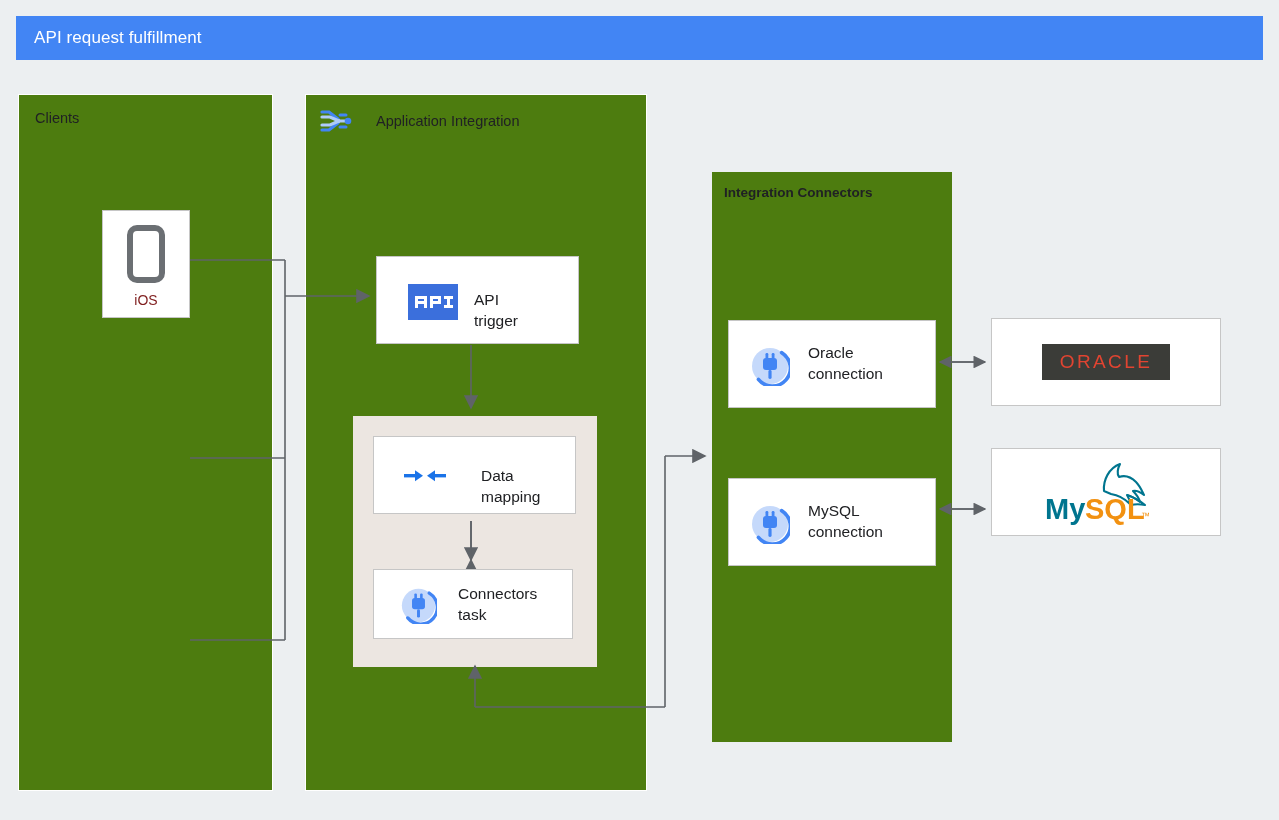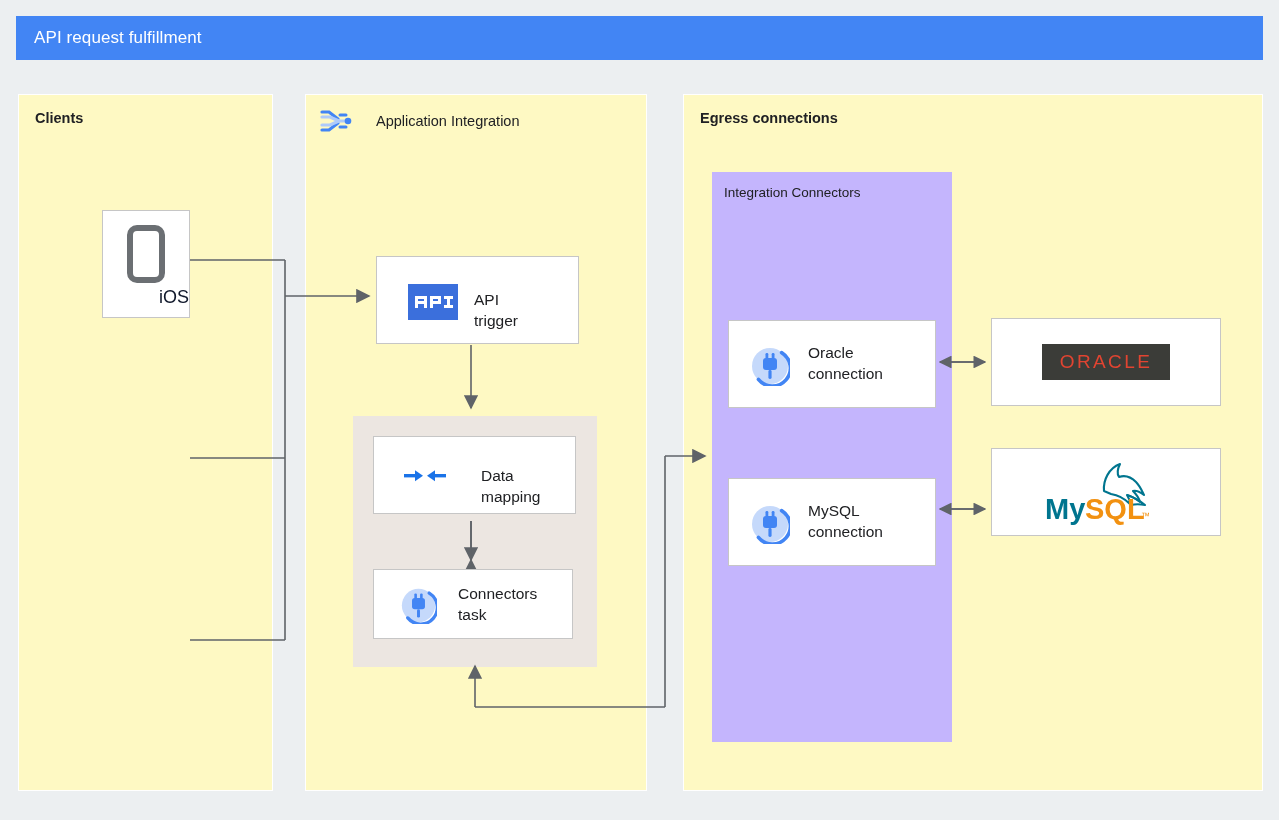--- a/index.html
+++ b/index.html
@@ -17,58 +17,59 @@
   .titlebar{
     position:absolute;left:16px;top:16px;width:1247px;height:44px;
     background:#4285f4;
   }
   .titlebar .ttl{
     position:absolute;left:18px;top:0;height:44px;line-height:44px;
     font-size:17px;color:#ffffff;letter-spacing:.1px;white-space:nowrap;
   }
 
   
-  .panel{position:absolute;background:#fef9c3;border:1px solid #ffffff;box-sizing:border-box;font-weight:bold;}
+  .panel{position:absolute;background:#4d7c0f;border:1px solid #ffffff;box-sizing:border-box;}
   .panel-title{
     position:absolute;left:16px;top:15px;font-size:14.5px;color:#202124;white-space:nowrap;
   }
   #panel-clients{left:18px;top:94px;width:255px;height:697px;}
   #panel-appint{left:305px;top:94px;width:342px;height:697px;}
   #panel-egress{left:683px;top:94px;width:580px;height:697px;}
 
   
   .panel-head-icon{position:absolute;left:14px;top:106px;width:34px;height:30px;}
   .panel-head-label{position:absolute;left:54px;top:113px;font-size:14.5px;white-space:nowrap;}
 
   
   #ic-panel{
     position:absolute;left:712px;top:172px;width:240px;height:570px;
-    background:#c4b5fd;
+    background:#4d7c0f;
+    font-weight:bold;
   }
   #ic-panel .sub-title{position:absolute;left:12px;top:13px;font-size:13.5px;color:#202124;white-space:nowrap;}
 
   
   #task-group{
     position:absolute;left:353px;top:416px;width:244px;height:251px;
     background:#ece6e1;
   }
 
   
   .node{
     position:absolute;background:#ffffff;border:1px solid #c6c6c6;box-sizing:border-box;
   }
   .node .lbl{
     position:absolute;font-size:15.5px;line-height:21px;color:#202124;white-space:pre-line;
   }
 
   
   .client{width:88px;height:108px;}
   .client .cap{
-    position:absolute;left:0;bottom:9px;width:100%;text-align:right;
-    font-size:18px;color:#0f172a;
+    position:absolute;left:0;bottom:9px;width:100%;text-align:center;
+    font-size:14px;color:#7f1d1d;
   }
   .client .gfx{position:absolute;left:50%;top:14px;transform:translateX(-50%);}
   #n-ios{left:102px;top:210px;}
   #n-android{left:102px;top:405px;}
   #n-web{left:102px;top:585px;}
 
   
   #n-apitrigger{left:376px;top:256px;width:203px;height:88px;}
   #n-apitrigger .ico{position:absolute;left:31px;top:27px;width:50px;height:36px;}
   #n-apitrigger .lbl{left:97px;top:32px;}
@@ -132,23 +133,20 @@
         <path d="M3 19 H11 L20 15"></path>
       </g>
       <path d="M20 15 H26" stroke="#aecbfa" stroke-width="3.2" stroke-linecap="round" fill="none"></path>
       <path d="M21 9 H27" stroke="#4285f4" stroke-width="3" stroke-linecap="round" fill="none"></path>
       <path d="M21 21 H27" stroke="#4285f4" stroke-width="3" stroke-linecap="round" fill="none"></path>
       <circle cx="29" cy="15" r="3.3" fill="#4285f4"></circle>
     </svg>
   </div>
   <div class="panel-head-label" style="left:376px;">Application Integration</div>
 
-  <div class="panel" id="panel-egress">
-    <div class="panel-title">Egress connections</div>
-  </div>
 
   <div id="ic-panel">
     <div class="sub-title">Integration Connectors</div>
   </div>
 
   <div id="task-group"></div>
 
   <svg id="wires">
     <defs>
       <marker id="ah" markerWidth="9" markerHeight="9" refX="8" refY="4.5" orient="auto">

